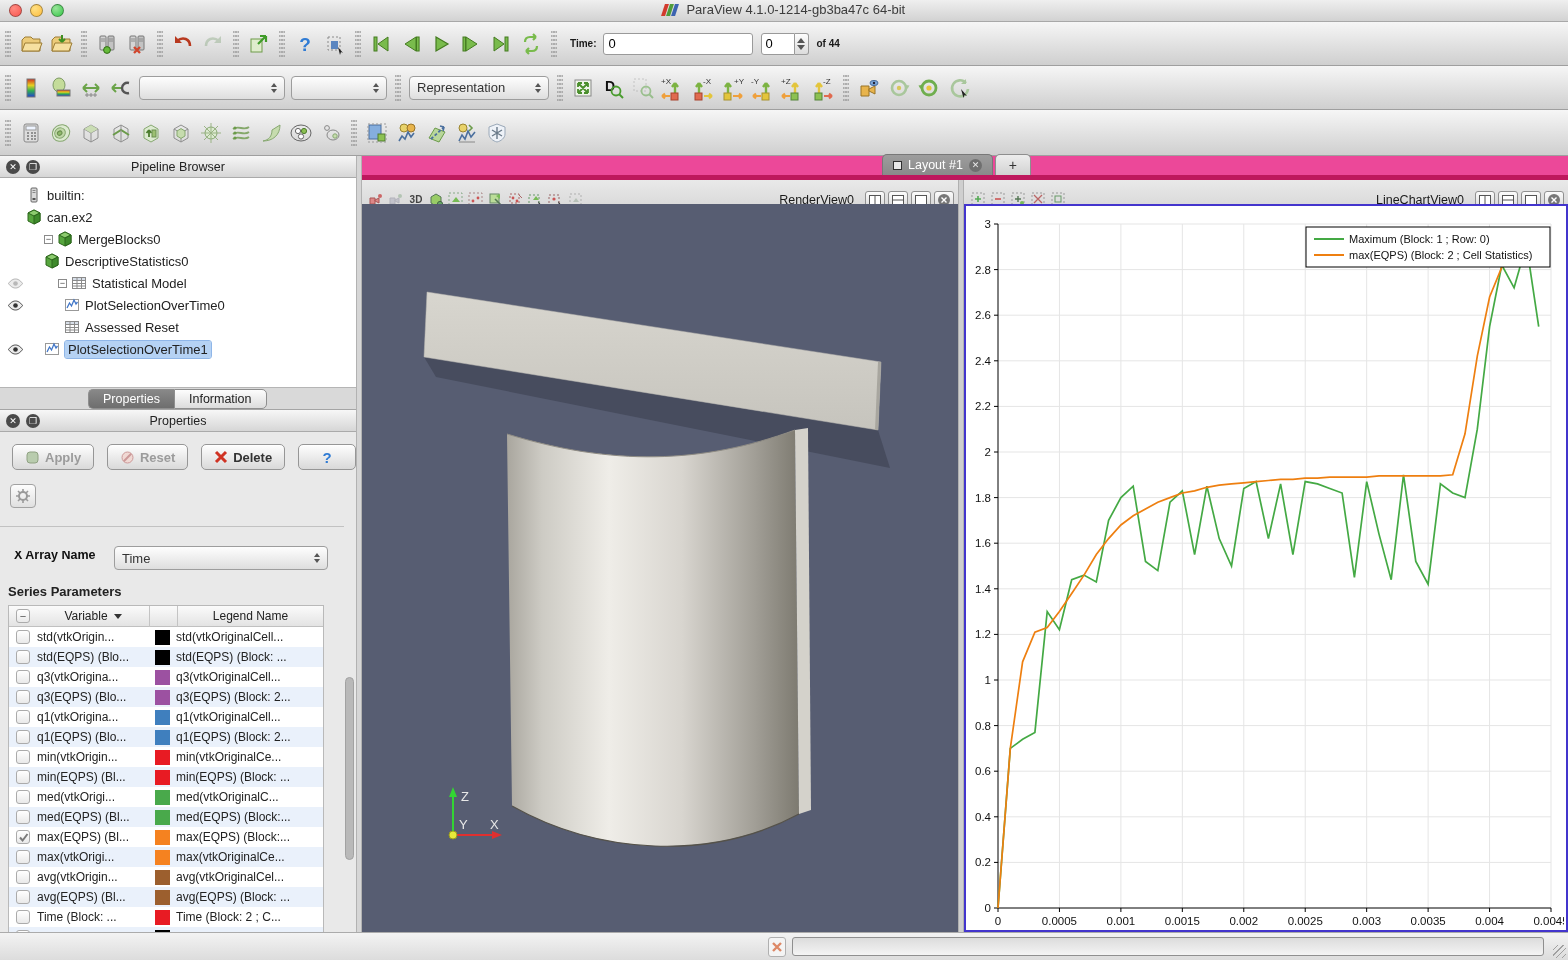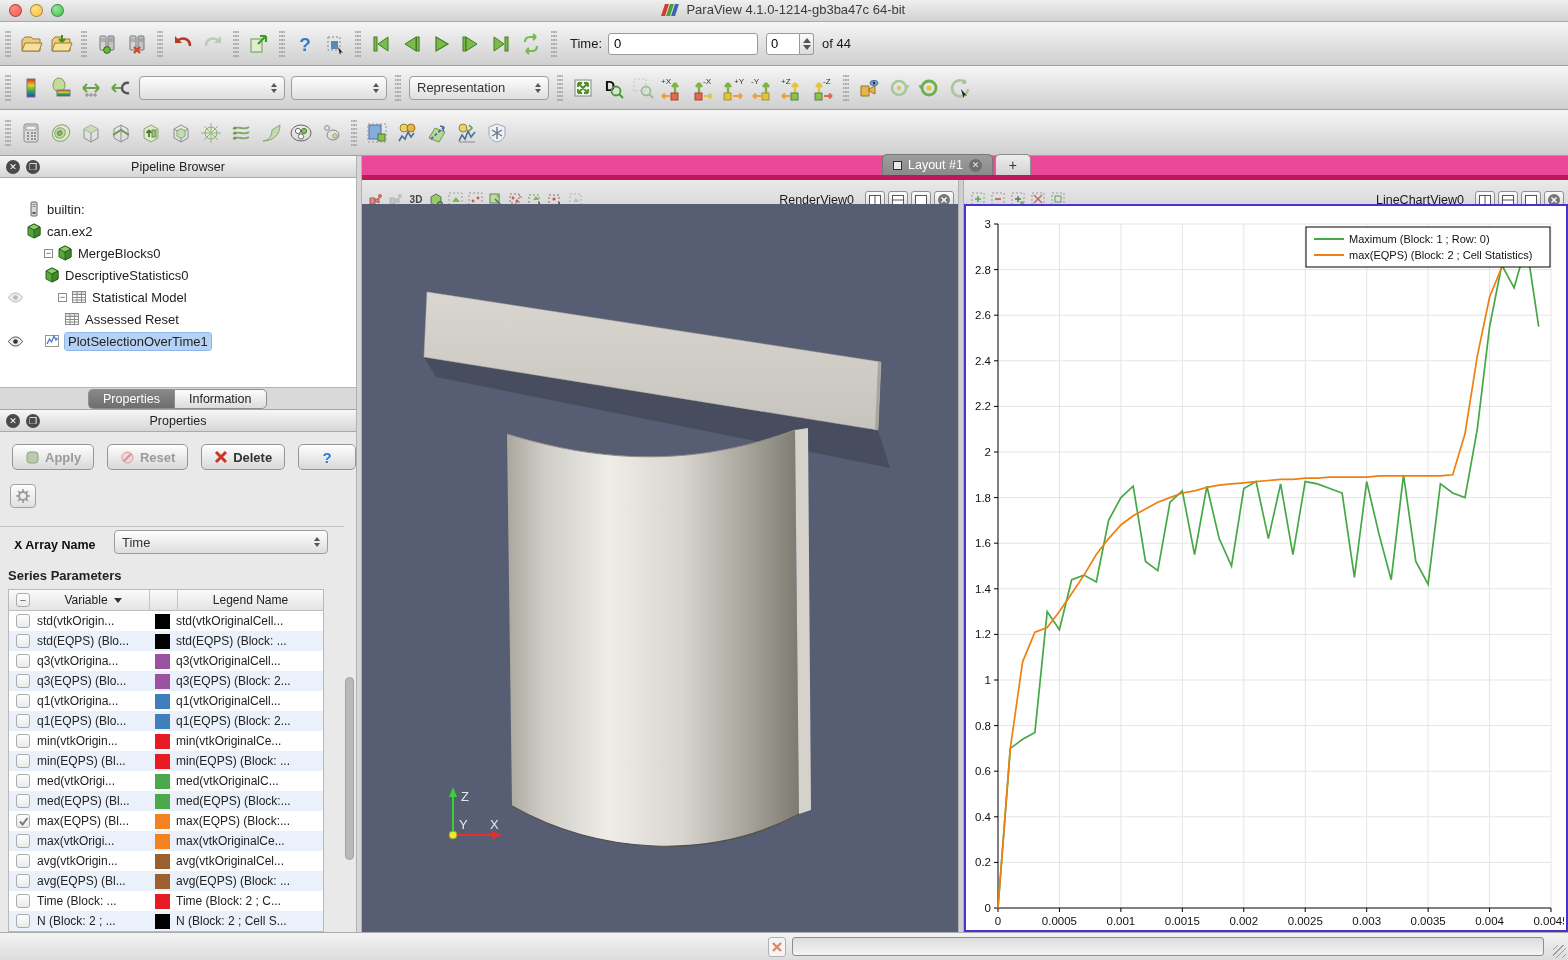--- a/index.html
+++ b/index.html
@@ -21,40 +21,40 @@
 
   .toolbar { position:absolute; left:0; width:1568px; display:flex; align-items:center;
     background:linear-gradient(#f6f6f6,#cfcfcf); border-bottom:1px solid #9f9f9f; }
   .tb1 { top:22px; height:44px; }
   .tb2 { top:66px; height:44px; }
   .tb3 { top:110px; height:46px; }
   .tsep { width:6px; height:26px; margin:0 5px;
     background-image:radial-gradient(circle,#979797 1px,transparent 1.2px); background-size:3px 4px; background-position:center; }
   .icbtn { width:30px; height:30px; display:flex; align-items:center; justify-content:center; border-radius:4px; }
   .icbtn.dim { opacity:.45; }
-  .tlabel { font-size:13px; color:#1a1a1a; margin:0 6px 0 8px; }
+  .tlabel { font-size:10px; color:#1a1a1a; margin:0 6px 0 8px;font-weight:bold; }
   input.tinput { width:150px; height:22px; border:1px solid #9a9a9a; border-radius:3px; padding:0 5px; font-size:13px; font-family:inherit; background:#fff; }
   input.tspin { width:34px; height:22px; border:1px solid #9a9a9a; border-radius:3px 0 0 3px; padding:0 4px; font-size:13px; font-family:inherit; background:#fff; margin-left:8px; }
   .spinner { display:flex; flex-direction:column; gap:2px; justify-content:center; width:14px; height:22px; border:1px solid #9a9a9a; border-left:none; border-radius:0 3px 3px 0; background:linear-gradient(#fdfdfd,#dcdcdc); align-items:center; }
   .tri-up { width:0; height:0; border-left:4px solid transparent; border-right:4px solid transparent; border-bottom:5px solid #555; }
   .tri-dn { width:0; height:0; border-left:4px solid transparent; border-right:4px solid transparent; border-top:5px solid #555; }
   .msel { height:24px; border:1px solid #9d9d9d; border-radius:4px; background:linear-gradient(#fefefe,#dedede);
     display:flex; align-items:center; padding:0 7px; font-size:13px; color:#333; margin:0 3px; }
   .msel .arrows { margin-left:auto; display:flex; flex-direction:column; gap:2px; padding-left:7px; }
   .msel .arrows .tri-up { border-left-width:3.5px; border-right-width:3.5px; border-bottom-width:4.5px; }
   .msel .arrows .tri-dn { border-left-width:3.5px; border-right-width:3.5px; border-top-width:4.5px; }
 
   
   .left-panel { position:absolute; left:0; top:156px; width:356px; height:776px; background:#ececec; }
   .panel-head { height:22px; background:linear-gradient(#f7f7f7,#d6d6d6); border-bottom:1px solid #aaa;
     display:flex; align-items:center; position:relative; }
   .panel-title { position:absolute; left:0; right:0; text-align:center; font-size:12.5px; color:#222; }
   .phbtn { width:14px; height:14px; border-radius:50%; background:#4a4a4a; color:#fff; display:flex; align-items:center; justify-content:center; font-size:9px; margin-left:6px; z-index:1; }
   .pipeline { position:absolute; left:0; top:0; width:356px; height:232px; background:#fff; border-bottom:1px solid #b5b5b5; }
-  .tree { padding-top:20px; }
+  .tree { padding-top:6px; }
   .prow { height:22px; display:flex; align-items:center; font-size:13px; position:relative; }
   .prow .eye { position:absolute; left:6px; width:18px; display:flex; justify-content:center; }
   .prow .expander { width:9px; height:9px; border:1px solid #8a8a8a; background:#fff; display:flex; align-items:center; justify-content:center; margin-right:4px; font-size:9px; line-height:7px; color:#444; }
   .prow .picon { margin-right:5px; display:flex; }
   .prow .plabel { white-space:nowrap; }
   .prow .plabel.sel { background:#b5d2f4; border-radius:2px; outline:1px solid #8fb6e8; padding:1px 3px; }
 
   .ptabs { position:absolute; left:0; top:232px; width:356px; height:22px; background:#d9d9d9; border-bottom:1px solid #a5a5a5; display:flex; align-items:flex-end; padding-left:88px; }
   .ptab { height:20px; padding:0 14px; font-size:12.5px; display:flex; align-items:center; border:1px solid #8e8e8e; }
   .ptab.active { background:linear-gradient(#888,#6e6e6e); color:#fff; border-radius:5px 0 0 5px; border-right:none; }
@@ -65,21 +65,21 @@
   .mbtn { height:26px; border:1px solid #969696; border-radius:5px; background:linear-gradient(#fefefe,#d9d9d9);
     display:flex; align-items:center; justify-content:center; gap:5px; font-size:13px; font-weight:bold; color:#333; padding:0 12px; box-shadow:0 1px 0 rgba(255,255,255,.7) inset; }
   .mbtn.disabled { color:#9b9b9b; }
   .searchrow { display:flex; align-items:center; margin:14px 8px 0 10px; gap:6px; }
   .search { flex:1; height:23px; border:1px solid #a2a2a2; border-radius:3px; padding:0 6px; font-size:13px; font-family:inherit; background:#fff; color:#333; }
   .search::placeholder { color:#9a9a9a; }
   .gearbtn { width:26px; height:24px; border:1px solid #a2a2a2; border-radius:4px; background:linear-gradient(#fdfdfd,#e0e0e0); display:flex; align-items:center; justify-content:center; }
   .scrollarea { position:absolute; left:0; top:116px; width:344px; bottom:8px; border-top:1px solid #c2c2c2; padding-top:2px; }
   .cliplabel { height:13px; overflow:hidden; margin:0 0 0 14px; width:96px; }
   .cliplabel span { display:block; margin-top:-3px; font-size:12.5px; font-weight:bold; color:#111; }
-  .xarr-row { display:flex; align-items:flex-end; }
+  .xarr-row { display:flex; align-items:center;margin-top:16px; }
   .xarr-row .msel { width:214px; margin-left:4px; margin-top:1px; }
   .sec-title { font-size:13px; font-weight:bold; margin:14px 0 6px 8px; }
   .stable { margin-left:8px; width:316px; border:1px solid #b9b9b9; background:#fff; }
   .sthead { display:flex; align-items:center; height:21px; background:linear-gradient(#fbfbfb,#e3e3e3); border-bottom:1px solid #c0c0c0; font-size:12px; color:#222; }
   .sthead .hc { display:flex; align-items:center; justify-content:center; }
   .sthead .hsep { width:1px; height:21px; background:#c4c4c4; }
   .strow { display:flex; align-items:center; height:20px; font-size:12px; }
   .strow:nth-child(even) { background:#eaf1fb; }
   .cb { width:14px; height:14px; border:1px solid #ababab; border-radius:3px; background:linear-gradient(#fff,#e9e9e9); display:flex; align-items:center; justify-content:center; }
   .cbcol { width:28px; display:flex; justify-content:center; }
@@ -601,20 +601,36 @@
             <span style="width:58px"></span>
             <span class="expander">−</span>
             <span class="picon">
               <svg width="16" height="16" viewBox="0 0 16 16">
                 <rect x="1.5" y="2.5" width="13" height="11" fill="#fff" stroke="#8a8a8a"></rect>
                 <rect x="1.5" y="2.5" width="13" height="3" fill="#d7dee8" stroke="#8a8a8a"></rect>
                 <path d="M6 2.5v11M10.5 2.5v11M1.5 8.5h13M1.5 11h13" stroke="#8a8a8a"></path>
               </svg>
             </span>
             <span class="plabel">Statistical Model</span>
+          </div>
+          <div class="prow">
+            <span class="eye">
+              <svg width="17" height="11" viewBox="0 0 17 11">
+                <path d="M1.5 5.5C4 1.9 6.5 1 8.5 1s4.5.9 7 4.5c-2.5 3.6-5 4.5-7 4.5s-4.5-.9-7-4.5z" fill="#ececec" stroke="#444"></path>
+                <circle cx="8.5" cy="5.5" r="2.3" fill="#333"></circle>
+              </svg>
+            </span>
+            <span style="width:64px"></span>
+            <span class="picon">
+              <svg width="16" height="16" viewBox="0 0 16 16">
+                <rect x="1.5" y="2.5" width="13" height="11" fill="#fff" stroke="#999"></rect>
+                <path d="M3 11l2.5-5 2 3 2.5-6 2 4 1.5-2" fill="none" stroke="#4076c8" stroke-width="1.3"></path>
+              </svg>
+            </span>
+            <span class="plabel">PlotSelectionOverTime0</span>
           </div>
           <div class="prow">
             <span style="width:64px"></span>
             <span class="picon">
               <svg width="16" height="16" viewBox="0 0 16 16">
                 <rect x="1.5" y="2.5" width="13" height="11" fill="#fff" stroke="#8a8a8a"></rect>
                 <rect x="1.5" y="2.5" width="13" height="3" fill="#d7dee8" stroke="#8a8a8a"></rect>
                 <path d="M6 2.5v11M10.5 2.5v11M1.5 8.5h13M1.5 11h13" stroke="#8a8a8a"></path>
               </svg>
             </span>

